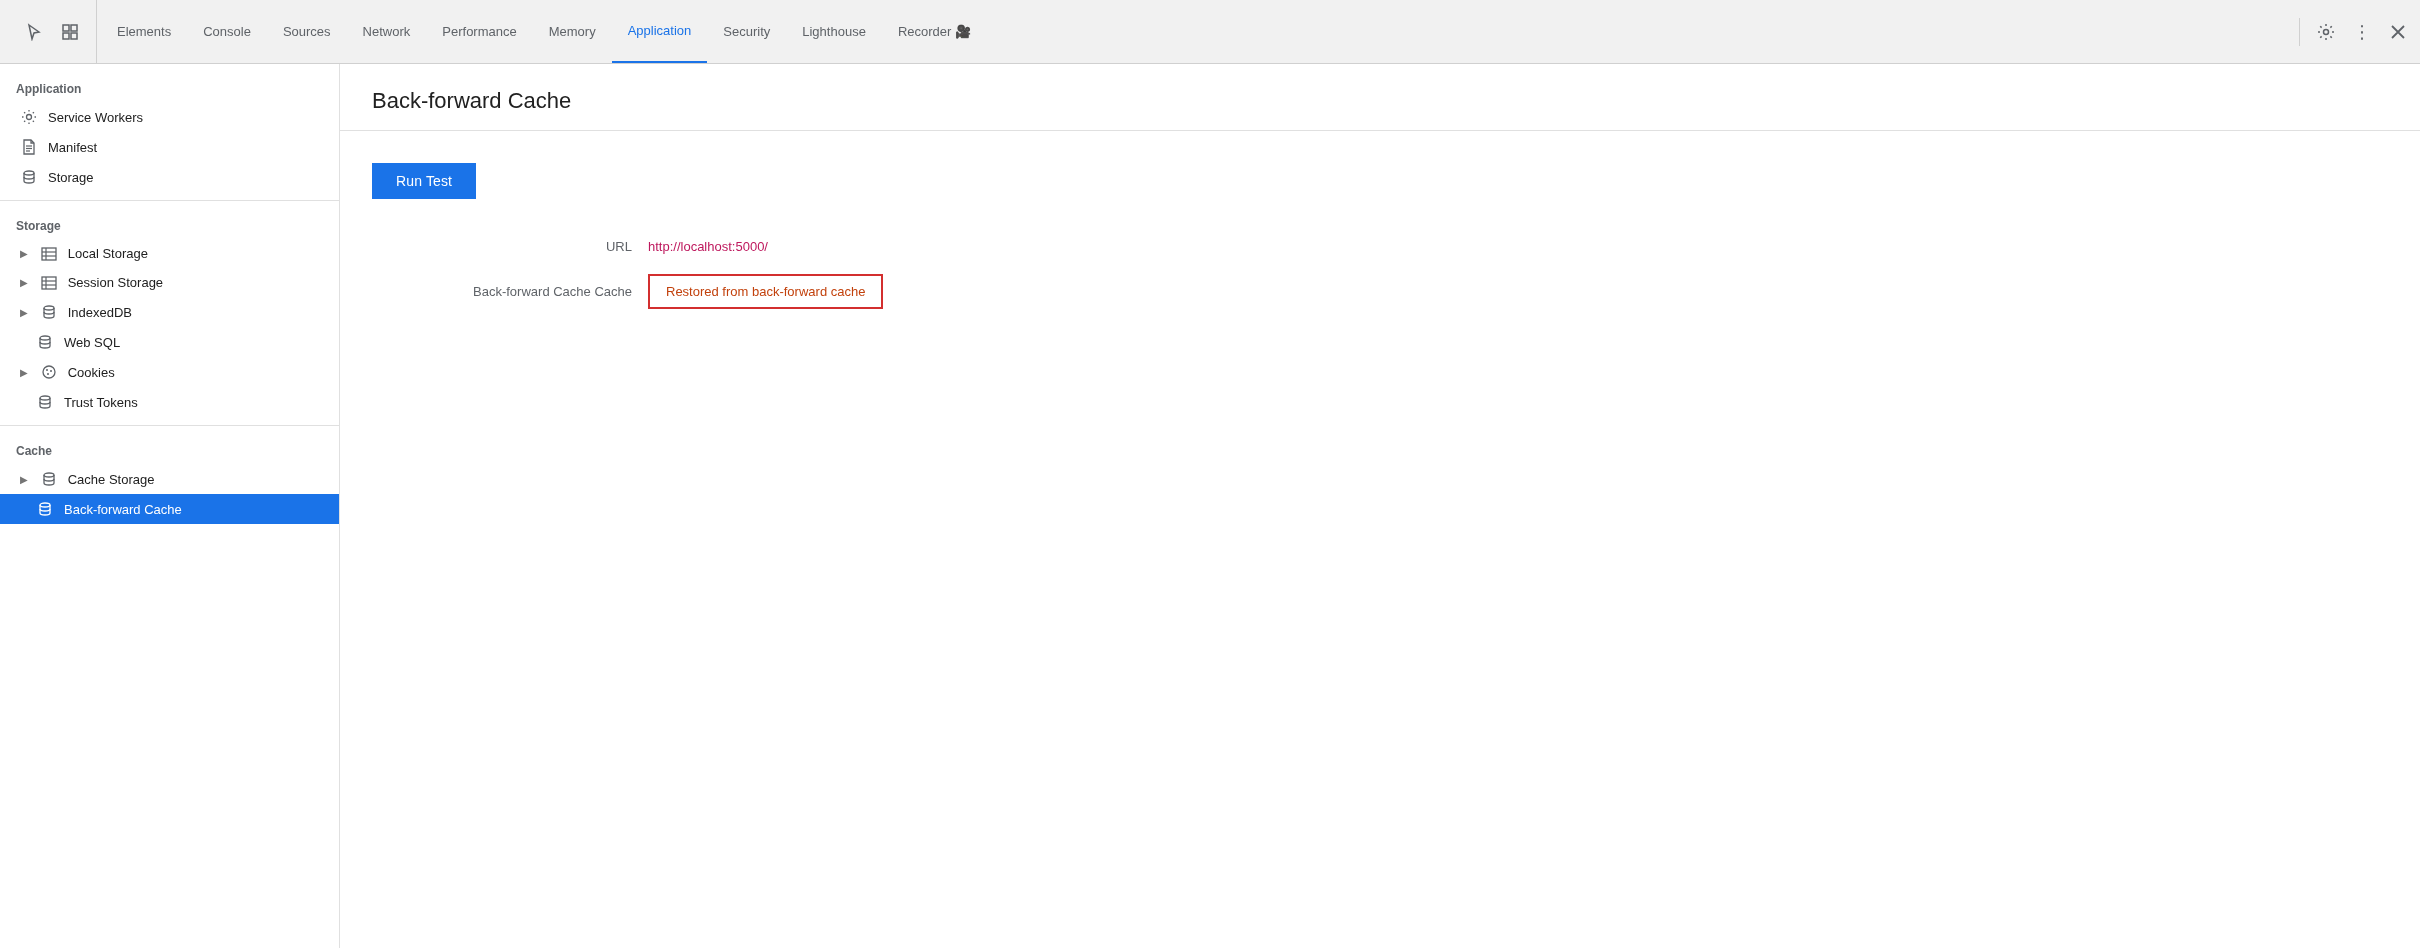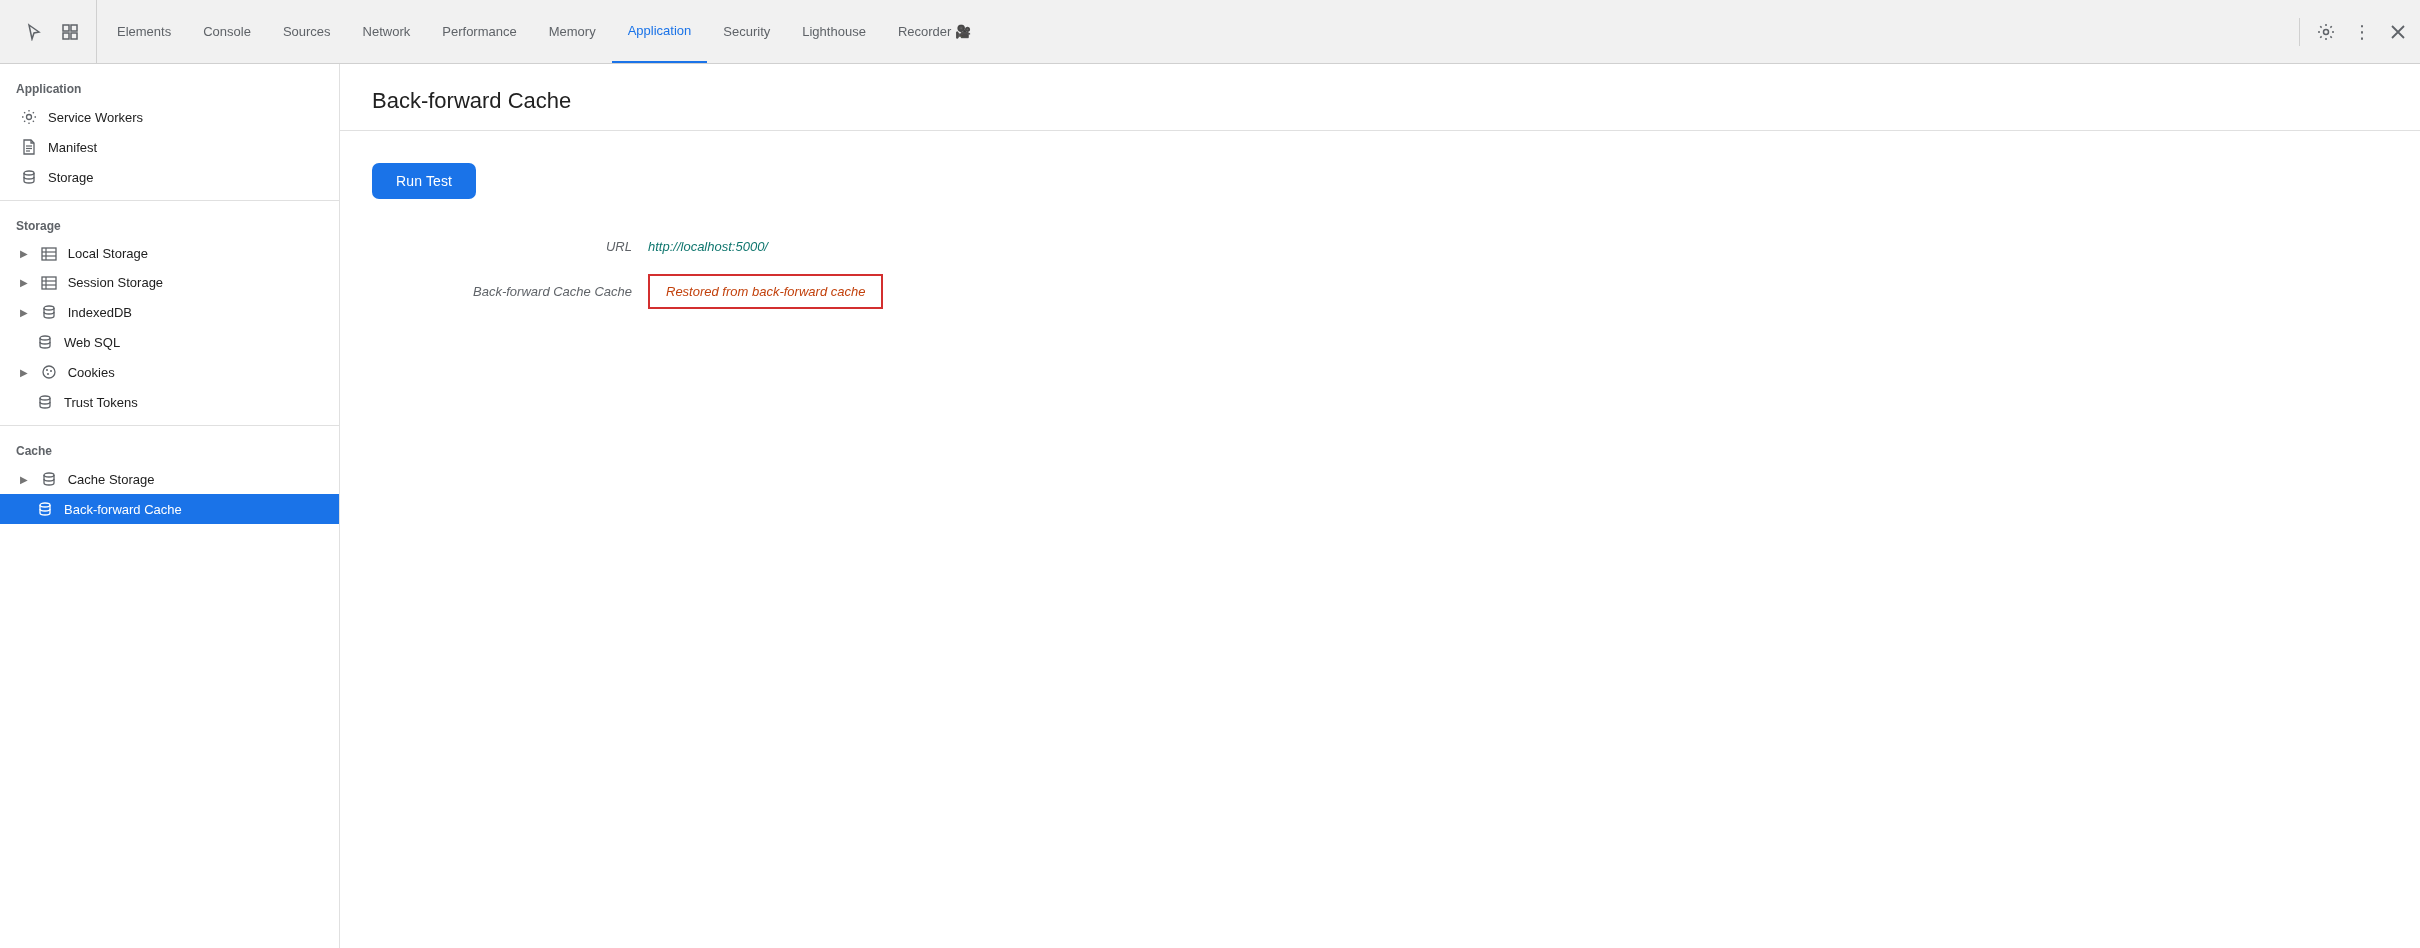--- a/index.html
+++ b/index.html
@@ -153,51 +153,50 @@
 
     .content-body {
       padding: 32px 32px;
     }
 
     .run-test-btn {
       background: #1a73e8;
       color: #fff;
       border: none;
       padding: 10px 24px;
-      border-radius: 7px;
+      border-radius: 0;
       font-size: 14px;
       cursor: pointer;
       font-weight: 500;
       letter-spacing: 0.01em;
     }
 
     .info-grid {
       margin-top: 40px;
       display: flex;
       flex-direction: column;
       gap: 20px;
     }
 
     .info-row {
       display: flex;
       align-items: center;
       gap: 16px;
-      font-style: italic;
     }
 
     .info-label {
       font-size: 13px;
       color: #5f6368;
       min-width: 260px;
       text-align: right;
     }
 
     .info-value {
       font-size: 13px;
-      color: #0f766e;
+      color: #be185d;
     }
 
     .info-value.boxed {
       border: 2px solid #d32f2f;
       padding: 8px 16px;
       font-size: 13px;
       color: #c2410c;
     }
   </style>
 </head>

